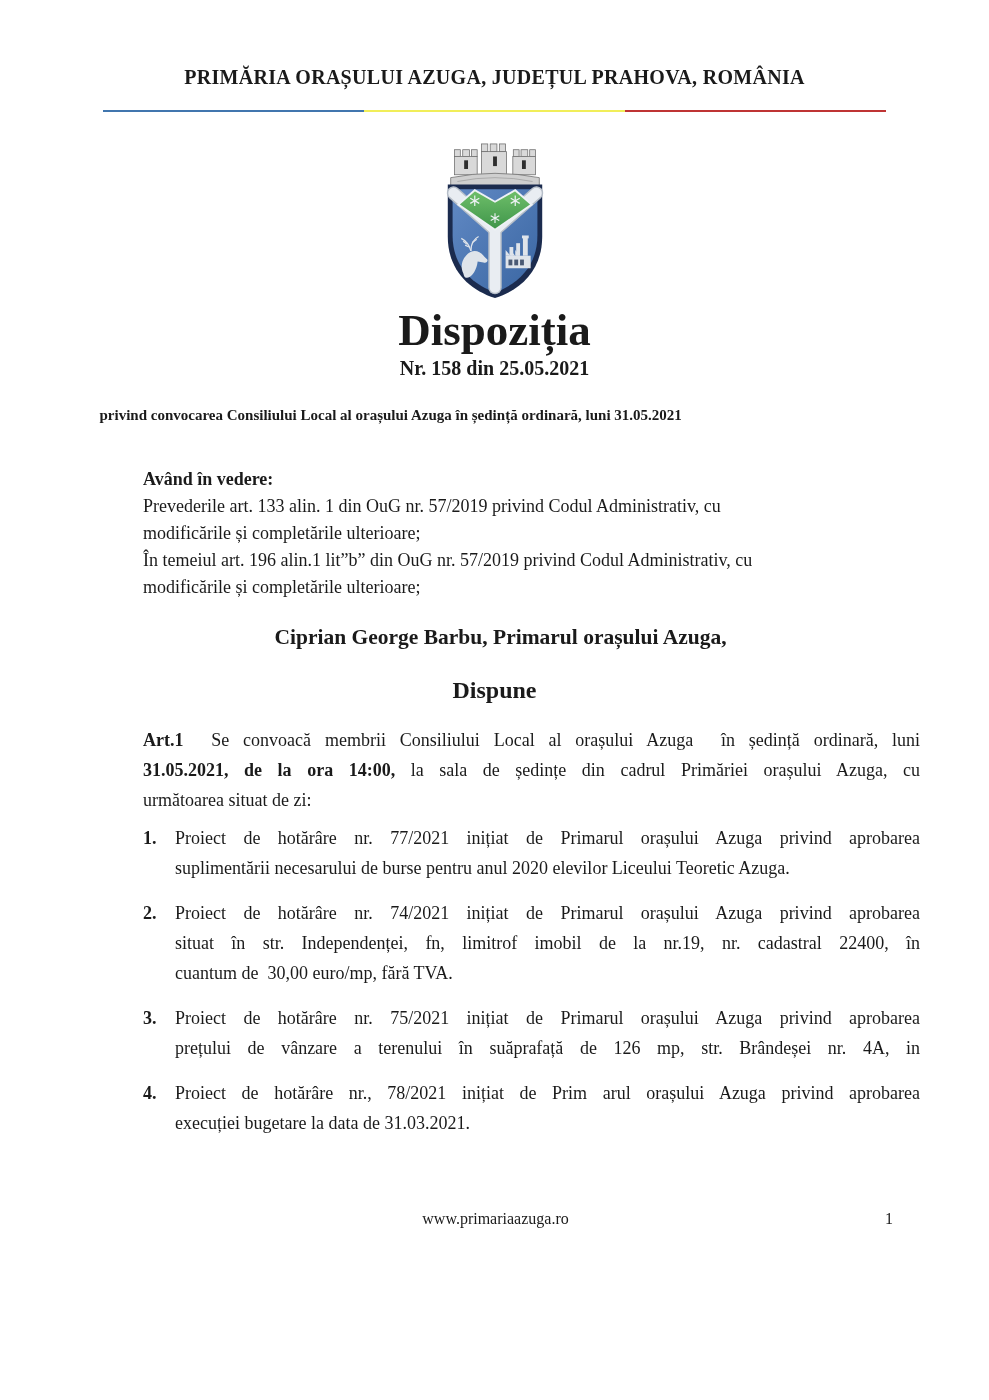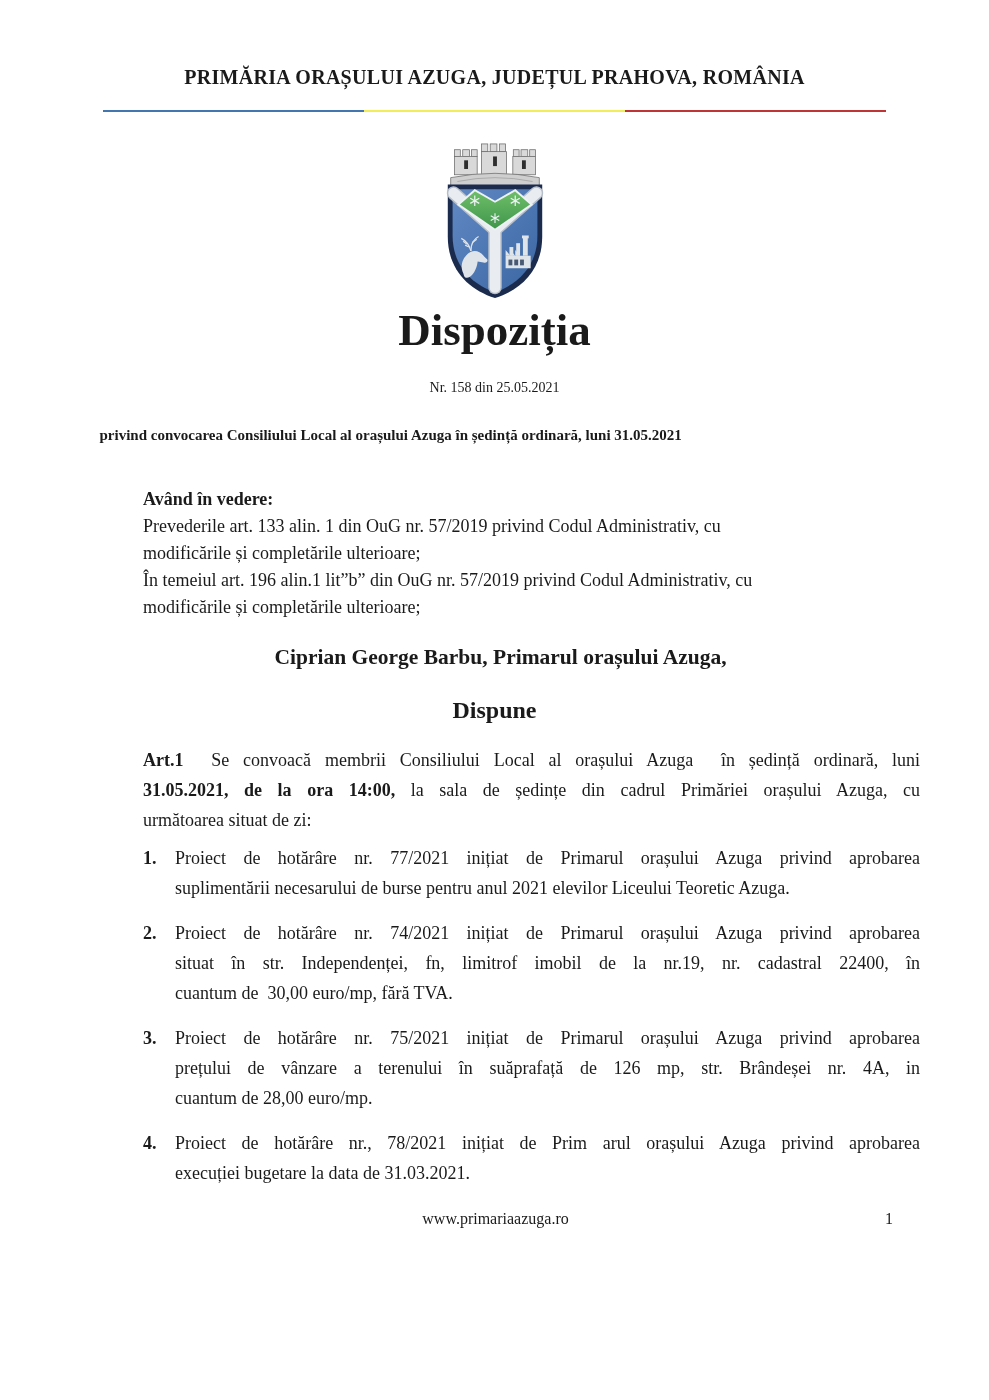--- a/index.html
+++ b/index.html
@@ -31,24 +31,25 @@
     width:106px;
     text-align:center;
   }
   .doc-title{
     text-align:center;
     font-size:45px;
     line-height:50px;
     font-weight:700;
   }
   .doc-number{
-    margin-top:20px;
-    text-align:center;
-    font-size:14px;
+    margin-top:0;
+    text-align:center;
+    font-size:20px;
     line-height:26px;
+    font-weight:bold;
   }
   .doc-subject{
     margin:22px auto 0 auto;
     max-width:790px;
     font-size:15px;
     line-height:25px;
     font-weight:700;
   }
   .preamble{
     margin:38px 69px 0 143px;
@@ -239,37 +240,36 @@
       <div class="line jl"><span class="b">Art.1</span><span>  Se convoacă membrii Consiliului Local al orașului Azuga  în ședință ordinară, luni</span></div>
       <div class="line jl"><span class="b">31.05.2021, de la ora 14:00,</span><span> la sala de ședințe din cadrul Primăriei orașului Azuga, cu</span></div>
       <div class="line"><span>următoarea situat de zi:</span></div>
     </div>
 
   <div class="agenda" id="agenda">
       <div class="agenda-item">
         <div class="num">1.</div>
         <div class="itext">
           <div class="line jl">Proiect de hotărâre nr. 77/2021 inițiat de Primarul orașului Azuga privind aprobarea</div>
-          <div class="line">suplimentării necesarului de burse pentru anul 2021 elevilor Liceului Teoretic Azuga.</div>
+          <div class="line">suplimentării necesarului de burse pentru anul 2020 elevilor Liceului Teoretic Azuga.</div>
         </div>
       </div>
       <div class="agenda-item">
         <div class="num">2.</div>
         <div class="itext">
           <div class="line jl">Proiect de hotărâre nr. 74/2021 inițiat de Primarul orașului Azuga privind aprobarea</div>
           <div class="line jl">situat în str. Independenței, fn, limitrof imobil de la nr.19, nr. cadastral 22400, în</div>
           <div class="line">cuantum de  30,00 euro/mp, fără TVA.</div>
         </div>
       </div>
       <div class="agenda-item">
         <div class="num">3.</div>
         <div class="itext">
           <div class="line jl">Proiect de hotărâre nr. 75/2021 inițiat de Primarul orașului Azuga privind aprobarea</div>
           <div class="line jl">prețului de vânzare a terenului în suăprafață de 126 mp, str. Brândeșei nr. 4A, in</div>
-          <div class="line">cuantum de 28,00 euro/mp.</div>
         </div>
       </div>
       <div class="agenda-item">
         <div class="num">4.</div>
         <div class="itext">
           <div class="line jl">Proiect de hotărâre nr., 78/2021 inițiat de Prim arul orașului Azuga privind aprobarea</div>
           <div class="line">execuției bugetare la data de 31.03.2021.</div>
         </div>
       </div>
     </div>

